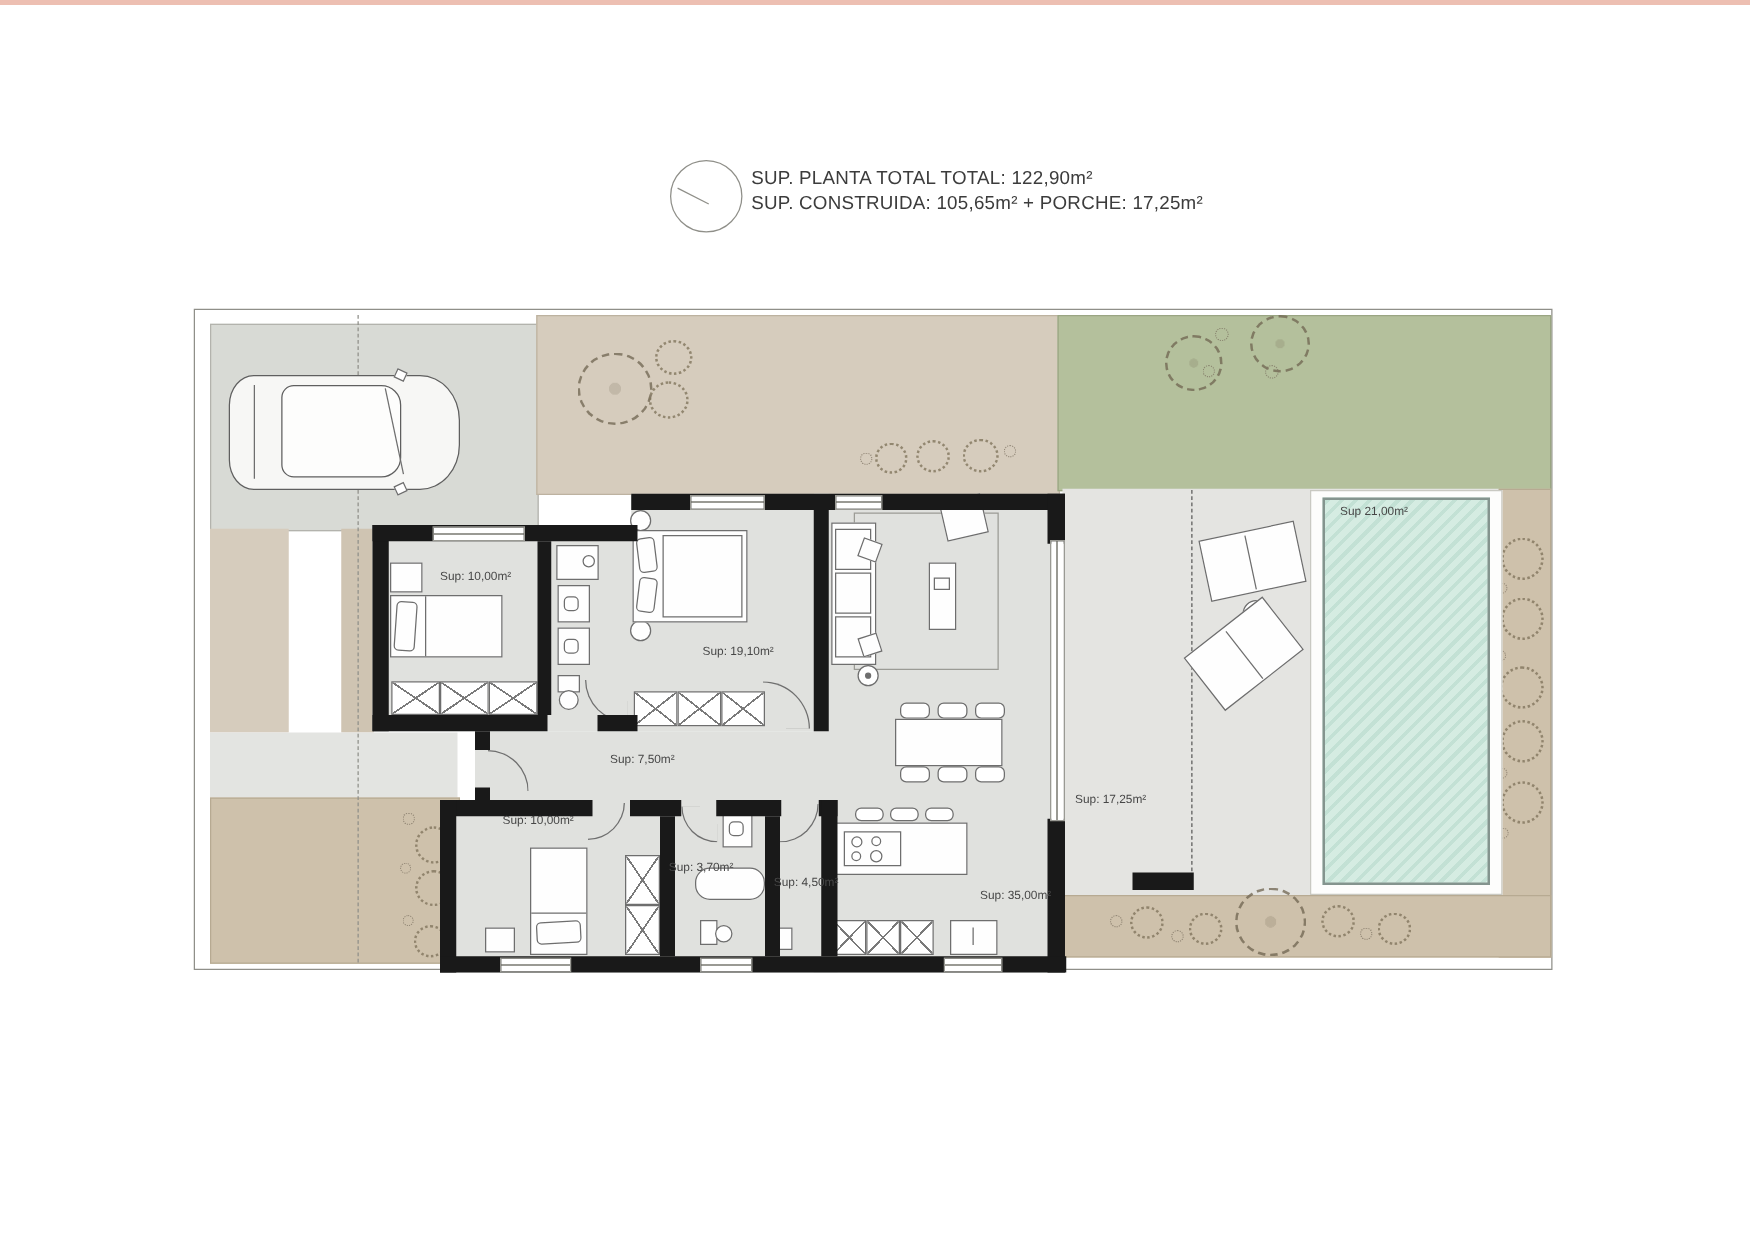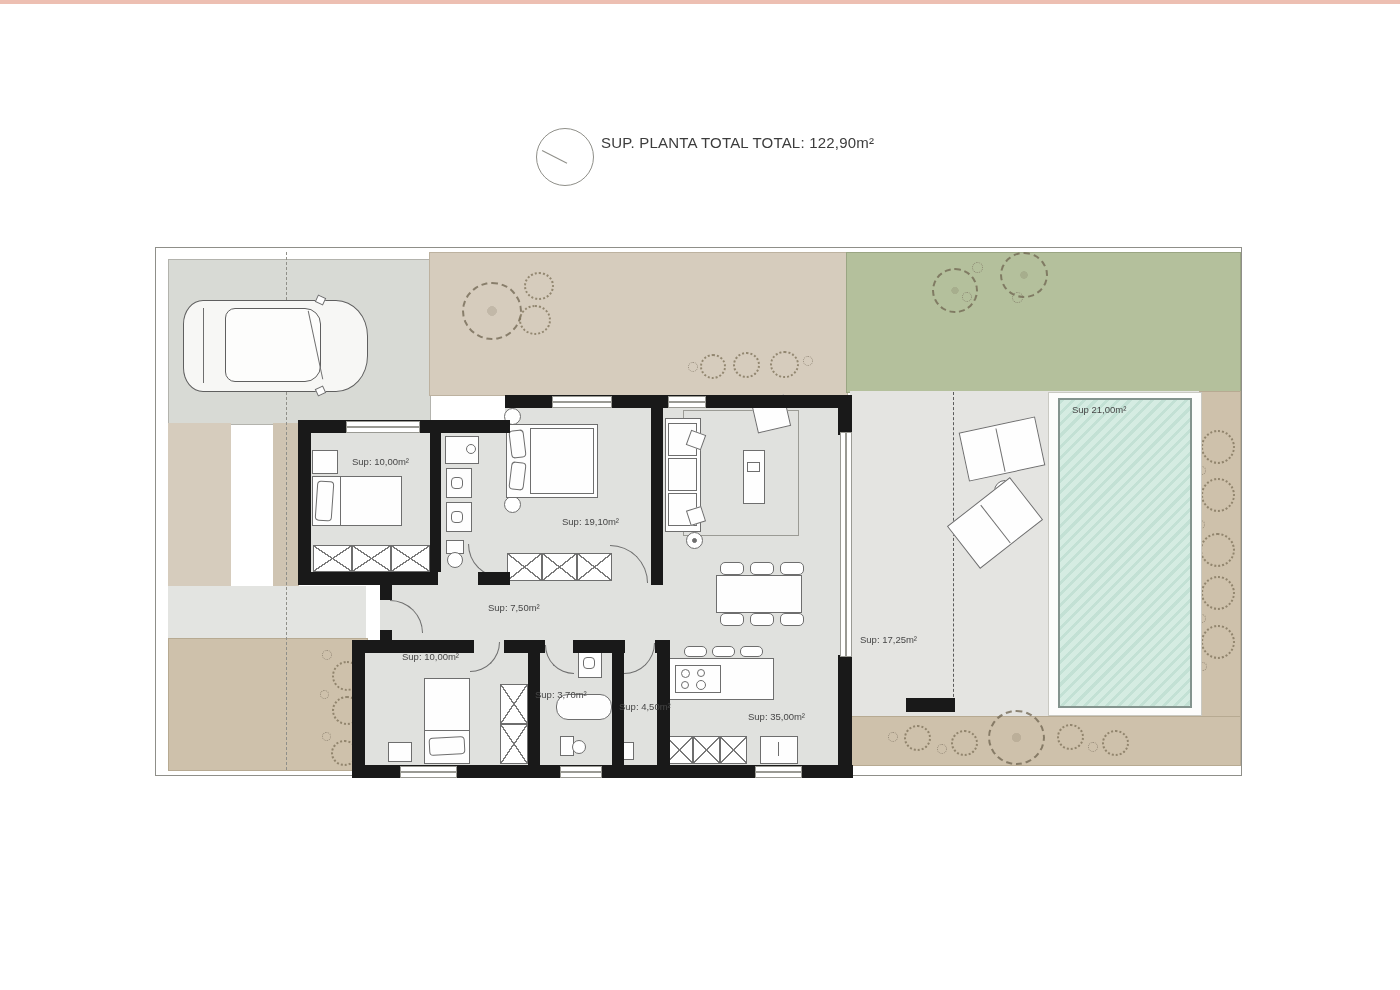--- a/index.html
+++ b/index.html
@@ -36,20 +36,21 @@
 </head>
 <body>
 
 <div class="canvas">
 
   <div class="abs" style="left:0;top:0;width:1400px;height:4px;background:#edbfb2;"></div>
 
   <div class="circle" style="left:536px;top:128px;width:58px;height:58px;border-color:#8f8f89;background:#fff;"></div>
   <div class="line" style="left:542px;top:150px;width:28px;height:1.3px;transform:rotate(27deg);transform-origin:left center;background:#8f8f89;"></div>
   <div class="title" style="left:601px;top:134px;">SUP. PLANTA TOTAL TOTAL: 122,90m²</div>
+  <div class="title" style="left:601px;top:154px;">SUP. CONSTRUIDA: 105,65m² + PORCHE: 17,25m²</div>
 
   <div class="site">
 
     <div class="region" style="left:12px;top:11px;width:261px;height:164px;background:#d8dad5;border:1px solid #b3b3ad;"></div>
 
     <div class="region" style="left:273px;top:4px;width:417px;height:142px;background:#d6ccbd;border:1px solid #bdb2a0;"></div>
 
     <div class="region" style="left:690px;top:4px;width:393px;height:139px;background:#b4c09c;border:1px solid #9aa583;"></div>
 
     <div class="region" style="left:12px;top:175px;width:63px;height:163px;background:#d6ccbd;"></div>
@@ -254,17 +255,17 @@
   <div class="circle" style="left:994px;top:480px;width:22px;height:22px;"></div>
   <div class="furn" style="left:955px;top:496px;width:80px;height:54px;transform:rotate(-38deg);"></div>
   <div class="line" style="left:995px;top:500px;width:1.2px;height:48px;transform:rotate(-38deg);"></div>
 
   <div class="label" style="left:352px;top:456px;">Sup: 10,00m²</div>
   <div class="label" style="left:562px;top:516px;">Sup: 19,10m²</div>
   <div class="label" style="left:488px;top:602px;">Sup: 7,50m²</div>
   <div class="label" style="left:402px;top:651px;">Sup: 10,00m²</div>
   <div class="label" style="left:535px;top:689px;">Sup: 3,70m²</div>
   <div class="label" style="left:619px;top:701px;">Sup: 4,50m²</div>
-  <div class="label" style="left:748px;top:711px;">Sup: 35,00m²</div>
+  <div class="label" style="left:784px;top:711px;">Sup: 35,00m²</div>
   <div class="label" style="left:860px;top:634px;">Sup: 17,25m²</div>
 
 
 </div>
 
 </body></html>

